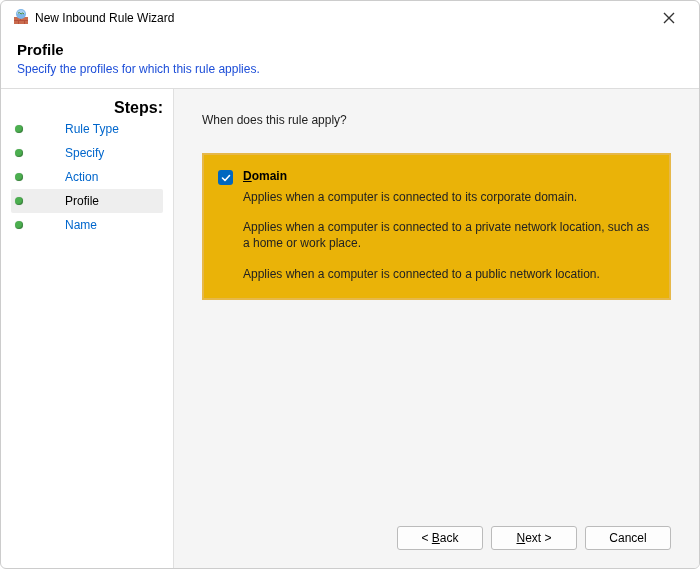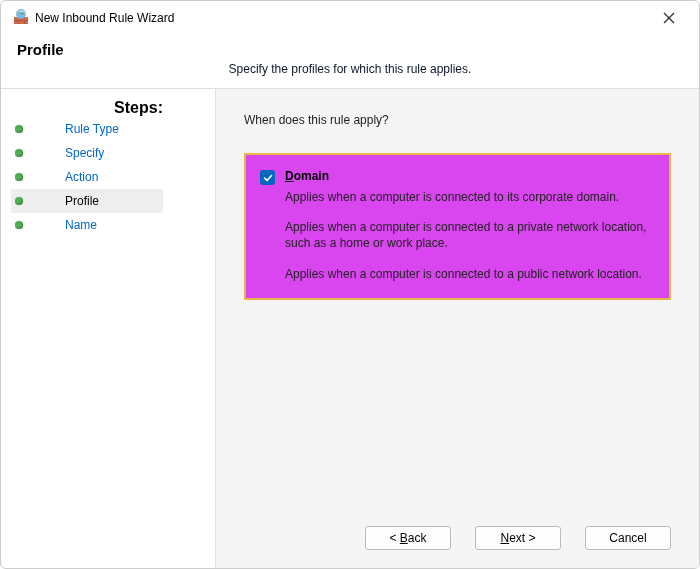--- a/index.html
+++ b/index.html
@@ -4,39 +4,39 @@
   <style>
     * { box-sizing: border-box; margin: 0; padding: 0; }
     body { font-family: 'Segoe UI', Tahoma, sans-serif; font-size: 12px; background: #fff; width: 700px; height: 569px; overflow: hidden; border: 1px solid #ccc; border-radius: 6px; display: flex; flex-direction: column; }
     .titlebar { display: flex; align-items: center; padding: 8px 12px; height: 34px; }
     .titlebar svg { width: 16px; height: 16px; margin-right: 6px; }
     .titlebar-text { font-size: 12px; flex: 1; }
     .close-btn { width: 30px; height: 24px; display:flex; align-items:center; justify-content:center; cursor:pointer; }
     .close-btn svg { width:12px; height:12px; }
     .header { padding: 6px 16px 12px 16px; }
     .header h1 { font-size: 15px; font-weight: bold; margin-bottom: 4px; }
-    .header p { font-size: 12px; color: #0f172a; text-align: center; }
+    .header p { font-size: 12px; color: #1d4ed8; }
     .hr { border: none; border-top: 1px solid #ddd; }
     .body { display: flex; flex: 1; min-height: 0; }
     .sidebar { width: 172px; padding: 10px 10px; }
     .sidebar-title { font-weight: bold; font-size: 16px; margin-bottom: 0; text-align: right; }
     .step { display:flex; align-items:center; padding: 5px 4px; cursor: pointer; font-size:12px; }
     .step.active { background: #eee; border-radius:2px; }
     .step-dot { width:8px; height:8px; border-radius:50%; background:#4caf50; margin-right:10px; box-shadow: inset -1px -1px 1px rgba(0,0,0,0.25), 0 0 1px rgba(0,0,0,0.2); }
     .step-link { color: #0066cc; margin-left: 32px; }
     .step.active .step-link { color:#000; }
-    .content { flex:1; background:#f5f5f5; border-left:1px solid #e0e0e0; padding: 24px 28px 18px 28px; display:flex; flex-direction:column;margin-left:42px; }
+    .content { flex:1; background:#f5f5f5; border-left:1px solid #e0e0e0; padding: 24px 28px 18px 28px; display:flex; flex-direction:column; }
     .question { font-size:12px; color:#222; margin-bottom:26px; }
-    .highlight-box { border:2px solid #e6b84a; padding: 14px 14px 16px 14px; background:#d946ef; }
+    .highlight-box { border:2px solid #e6b84a; padding: 14px 14px 16px 14px; background:#eab308; }
     .chk-row { display:flex; align-items:flex-start; margin-bottom:4px; }
     .chk { width:15px; height:15px; border-radius:3px; background:#0067c0; margin-right:10px; display:flex; align-items:center; justify-content:center; flex-shrink:0; margin-top:1px; cursor:pointer; }
     .chk svg { width:10px; height:10px; }
     .chk-desc { font-size:12px; color:#222; margin-left:25px; margin-bottom:14px; line-height:1.35; }
     .chk-desc:last-of-type { margin-bottom:0; }
-    .footer { margin-top:auto; display:flex; justify-content:flex-end; gap:24px; padding-top:14px; }
+    .footer { margin-top:auto; display:flex; justify-content:flex-end; gap:8px; padding-top:14px; }
     .btn { min-width:86px; height:24px; background:#fdfdfd; border:1px solid #bbb; border-radius:3px; font-size:12px; cursor:pointer; padding: 0 10px; }
     .ak { text-decoration: underline; }
   </style>
 </head>
 <body>
 
 <div class="titlebar">
   <span>
     <svg viewBox="0 0 16 16">
         <rect x="1" y="8" width="14" height="7" fill="#b8503a" rx="1"></rect>

